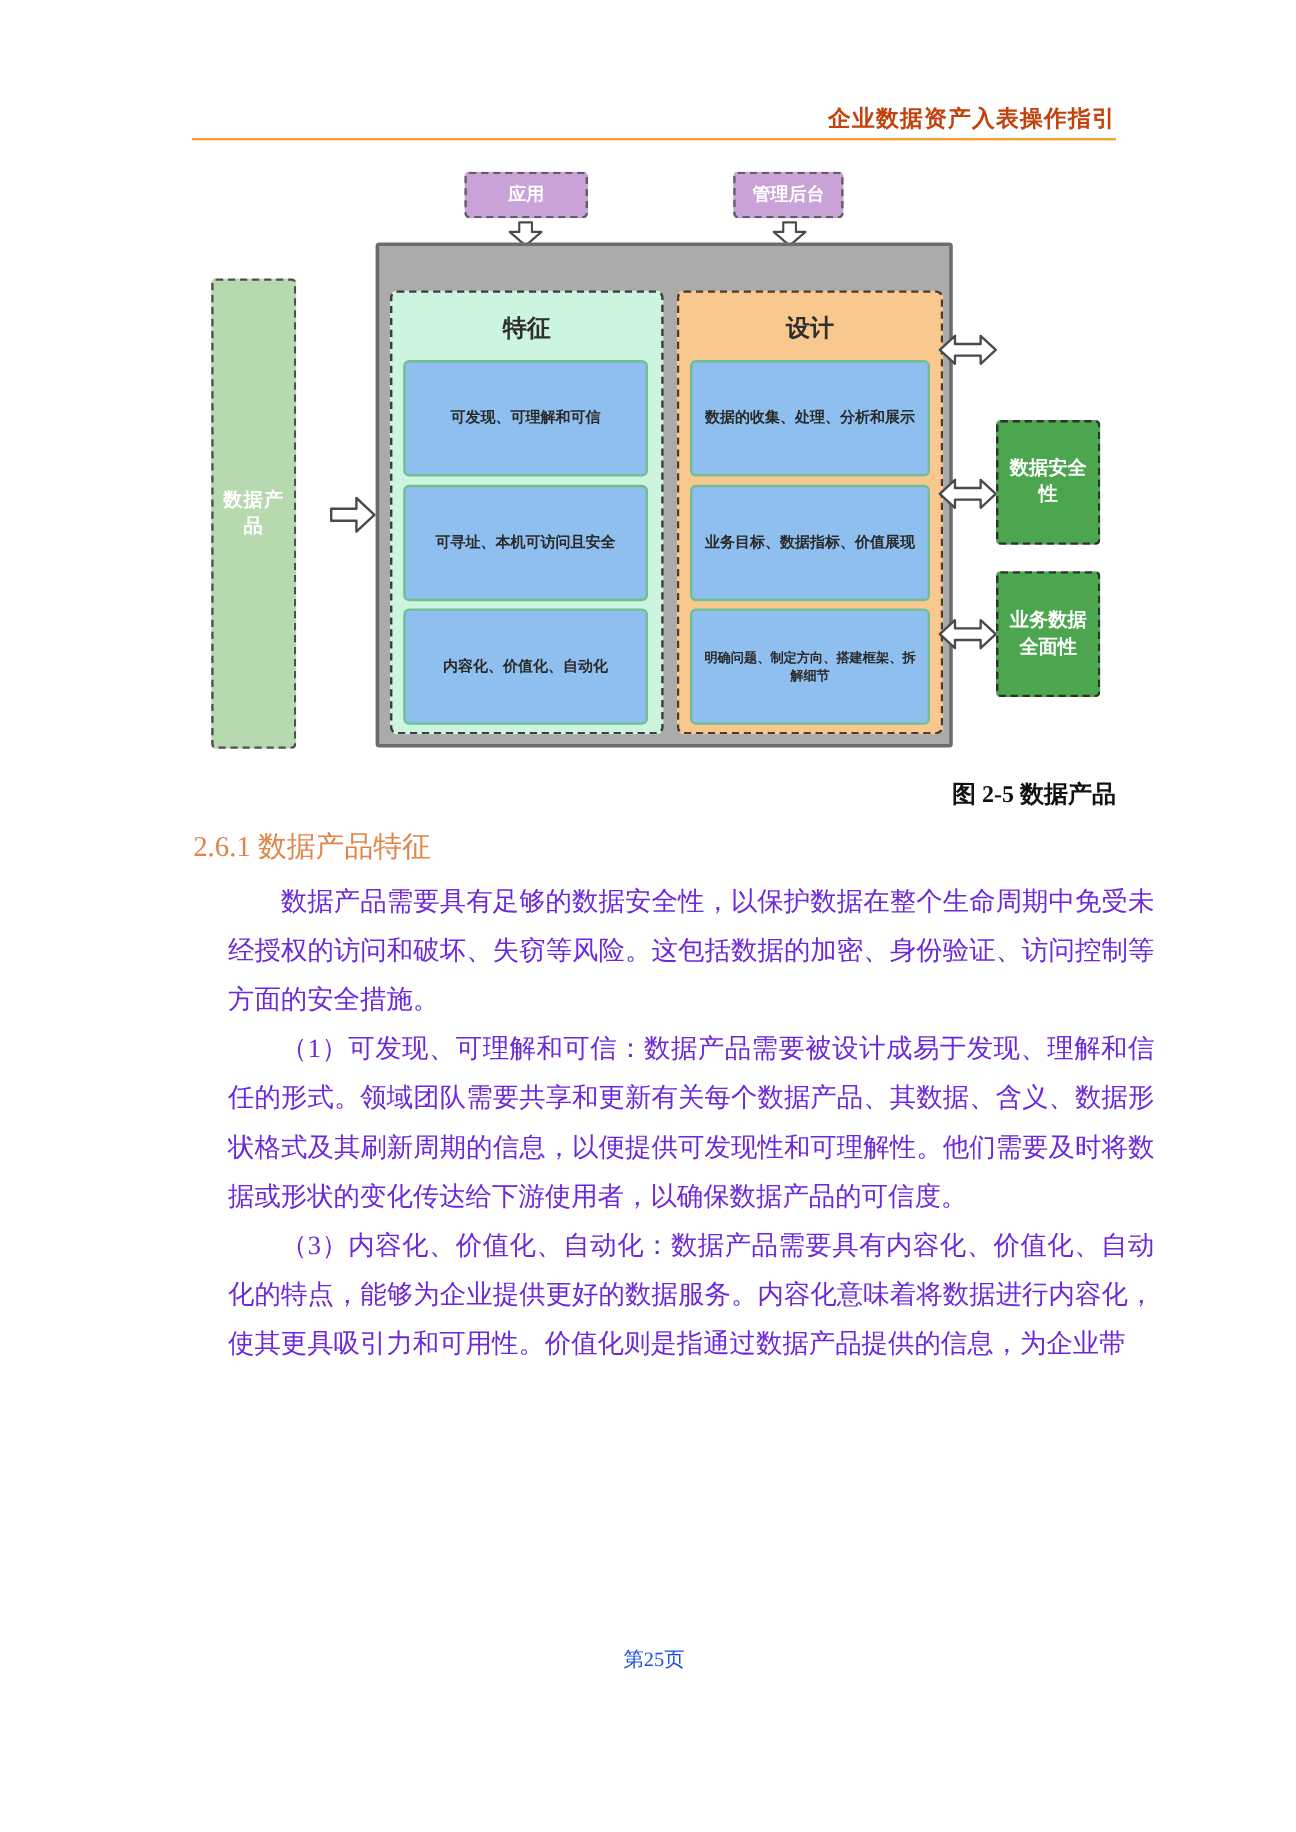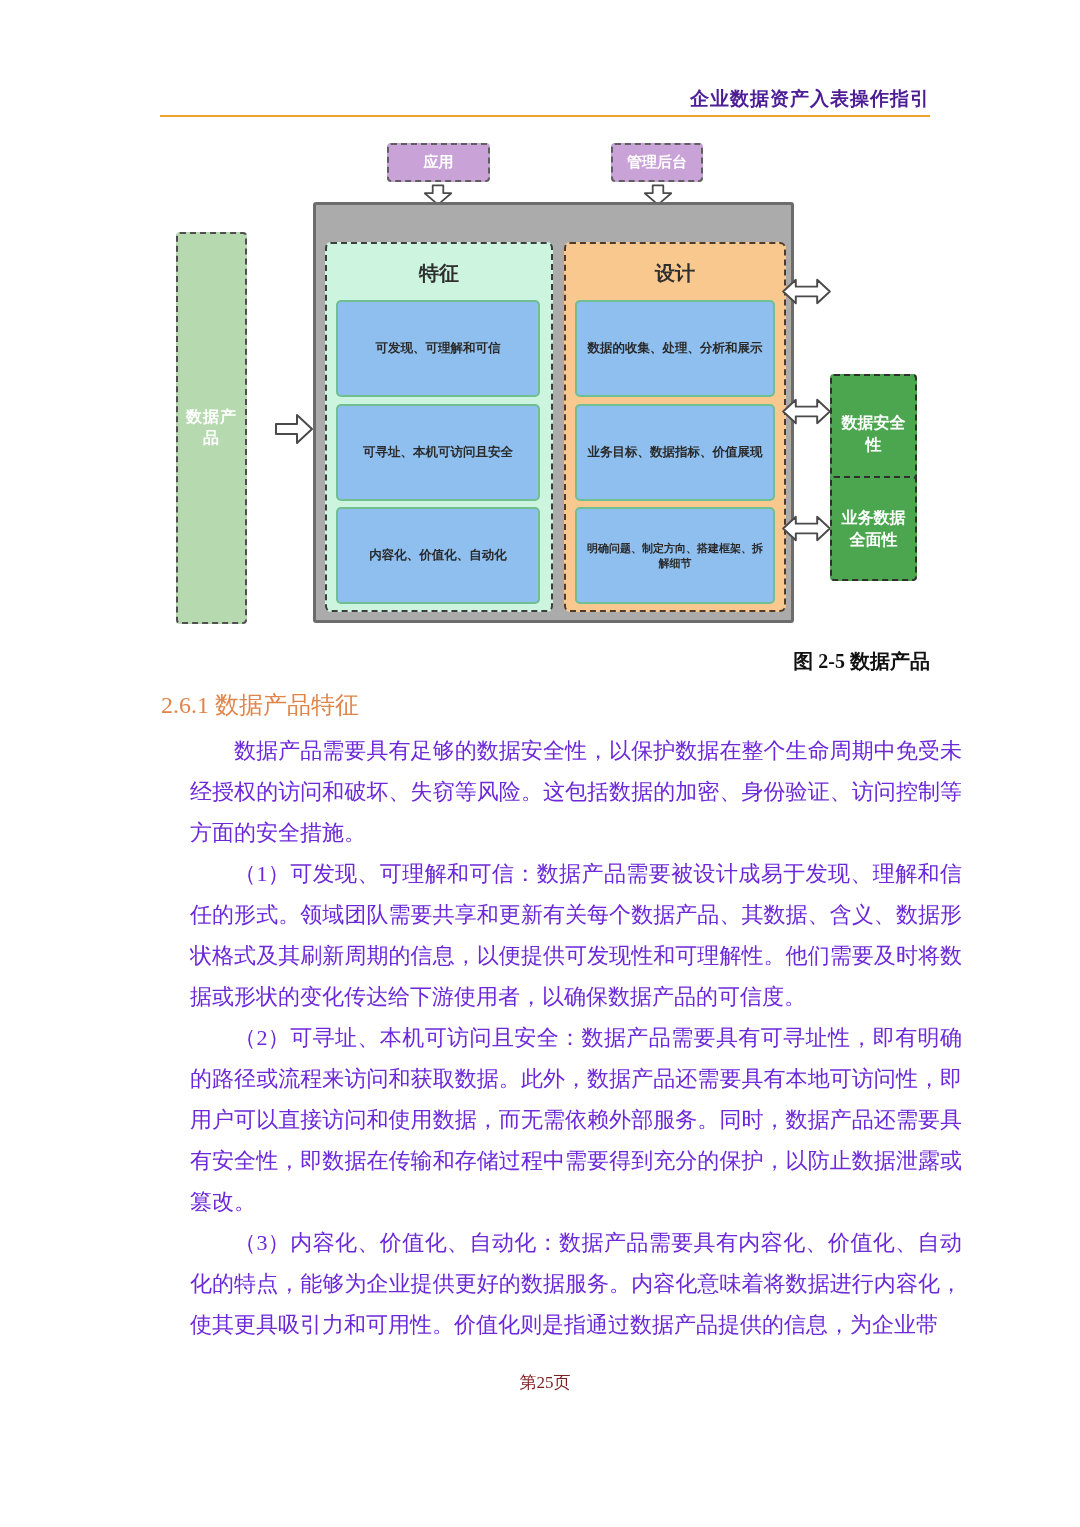--- a/index.html
+++ b/index.html
@@ -8,21 +8,21 @@
     position:relative;
     width:1080px; height:1527px;
     background:#ffffff;
     font-family:"Liberation Serif", serif;
     overflow:hidden;
   }
 
   
   .header-title {
     position:absolute; top:86px; right:150px;
-    font-size:19px; font-weight:bold; color:#4c1d95;
+    font-size:19px; font-weight:bold; color:#c2410c;
     letter-spacing:1px;
   }
   .header-rule {
     position:absolute; top:115px; left:160px;
     width:770px; height:2px; background:#F2A230;
   }
 
   
   .diagram { position:absolute; top:0; left:0; width:1080px; height:650px;
              font-family:"Liberation Sans", sans-serif; }
@@ -85,42 +85,42 @@
     color:#ffffff; font-weight:bold; font-size:16px; letter-spacing:1px;
   }
 
   .green-node {
     left:830px; width:87px;
     background:#4BA64F; border:2px dashed #2f2f2f; border-radius:4px;
     color:#ffffff; font-weight:bold; font-size:16px; line-height:1.35;
     padding:0 6px;
   }
   .green-node-1 { top:239px; height:104px; }
-  .green-node-2 { top:374px; height:120px; }
+  .green-node-2 { top:350px; height:104px; }
   .green-node-3 { top:476px; height:105px; }
 
   
   .figure-caption {
     position:absolute; top:648px; left:160px; width:770px;
     text-align:right; font-size:20px; font-weight:bold; color:#111111;
   }
   .section-heading {
     position:absolute; top:689px; left:161px;
     font-size:24px; color:#E0854A;
   }
   .body-text {
     position:absolute; top:730px; left:162px; width:772px;
     font-size:22px; line-height:41px; color:#6d28d9;
     text-align:justify;
     margin-left:28px;
   }
   .body-text p { text-indent:2em; margin:0; }
   .page-footer {
     position:absolute; top:1371px; left:160px; width:770px;
-    text-align:center; font-size:17px; color:#7f1d1d;
+    text-align:center; font-size:17px; color:#1d4ed8;
   }
 </style>
 </head>
 <body>
 
 <div class="page">
 
   <div class="header-title">企业数据资产入表操作指引</div>
   <div class="header-rule"></div>
 
@@ -184,19 +184,18 @@
     <div class="node green-node green-node-3">业务数据全面性</div>
   </div>
 
   <div class="figure-caption">图 2-5 数据产品</div>
 
   <div class="section-heading">2.6.1 数据产品特征</div>
 
   <div class="body-text">
     <p>数据产品需要具有足够的数据安全性，以保护数据在整个生命周期中免受未经授权的访问和破坏、失窃等风险。这包括数据的加密、身份验证、访问控制等方面的安全措施。</p>
     <p>（1）可发现、可理解和可信：数据产品需要被设计成易于发现、理解和信任的形式。领域团队需要共享和更新有关每个数据产品、其数据、含义、数据形状格式及其刷新周期的信息，以便提供可发现性和可理解性。他们需要及时将数据或形状的变化传达给下游使用者，以确保数据产品的可信度。</p>
-    <p>（2）可寻址、本机可访问且安全：数据产品需要具有可寻址性，即有明确的路径或流程来访问和获取数据。此外，数据产品还需要具有本地可访问性，即用户可以直接访问和使用数据，而无需依赖外部服务。同时，数据产品还需要具有安全性，即数据在传输和存储过程中需要得到充分的保护，以防止数据泄露或篡改。</p>
     <p>（3）内容化、价值化、自动化：数据产品需要具有内容化、价值化、自动化的特点，能够为企业提供更好的数据服务。内容化意味着将数据进行内容化，使其更具吸引力和可用性。价值化则是指通过数据产品提供的信息，为企业带</p>
   </div>
 
   <div class="page-footer">第25页</div>
 
 </div>
 
 </body></html>

